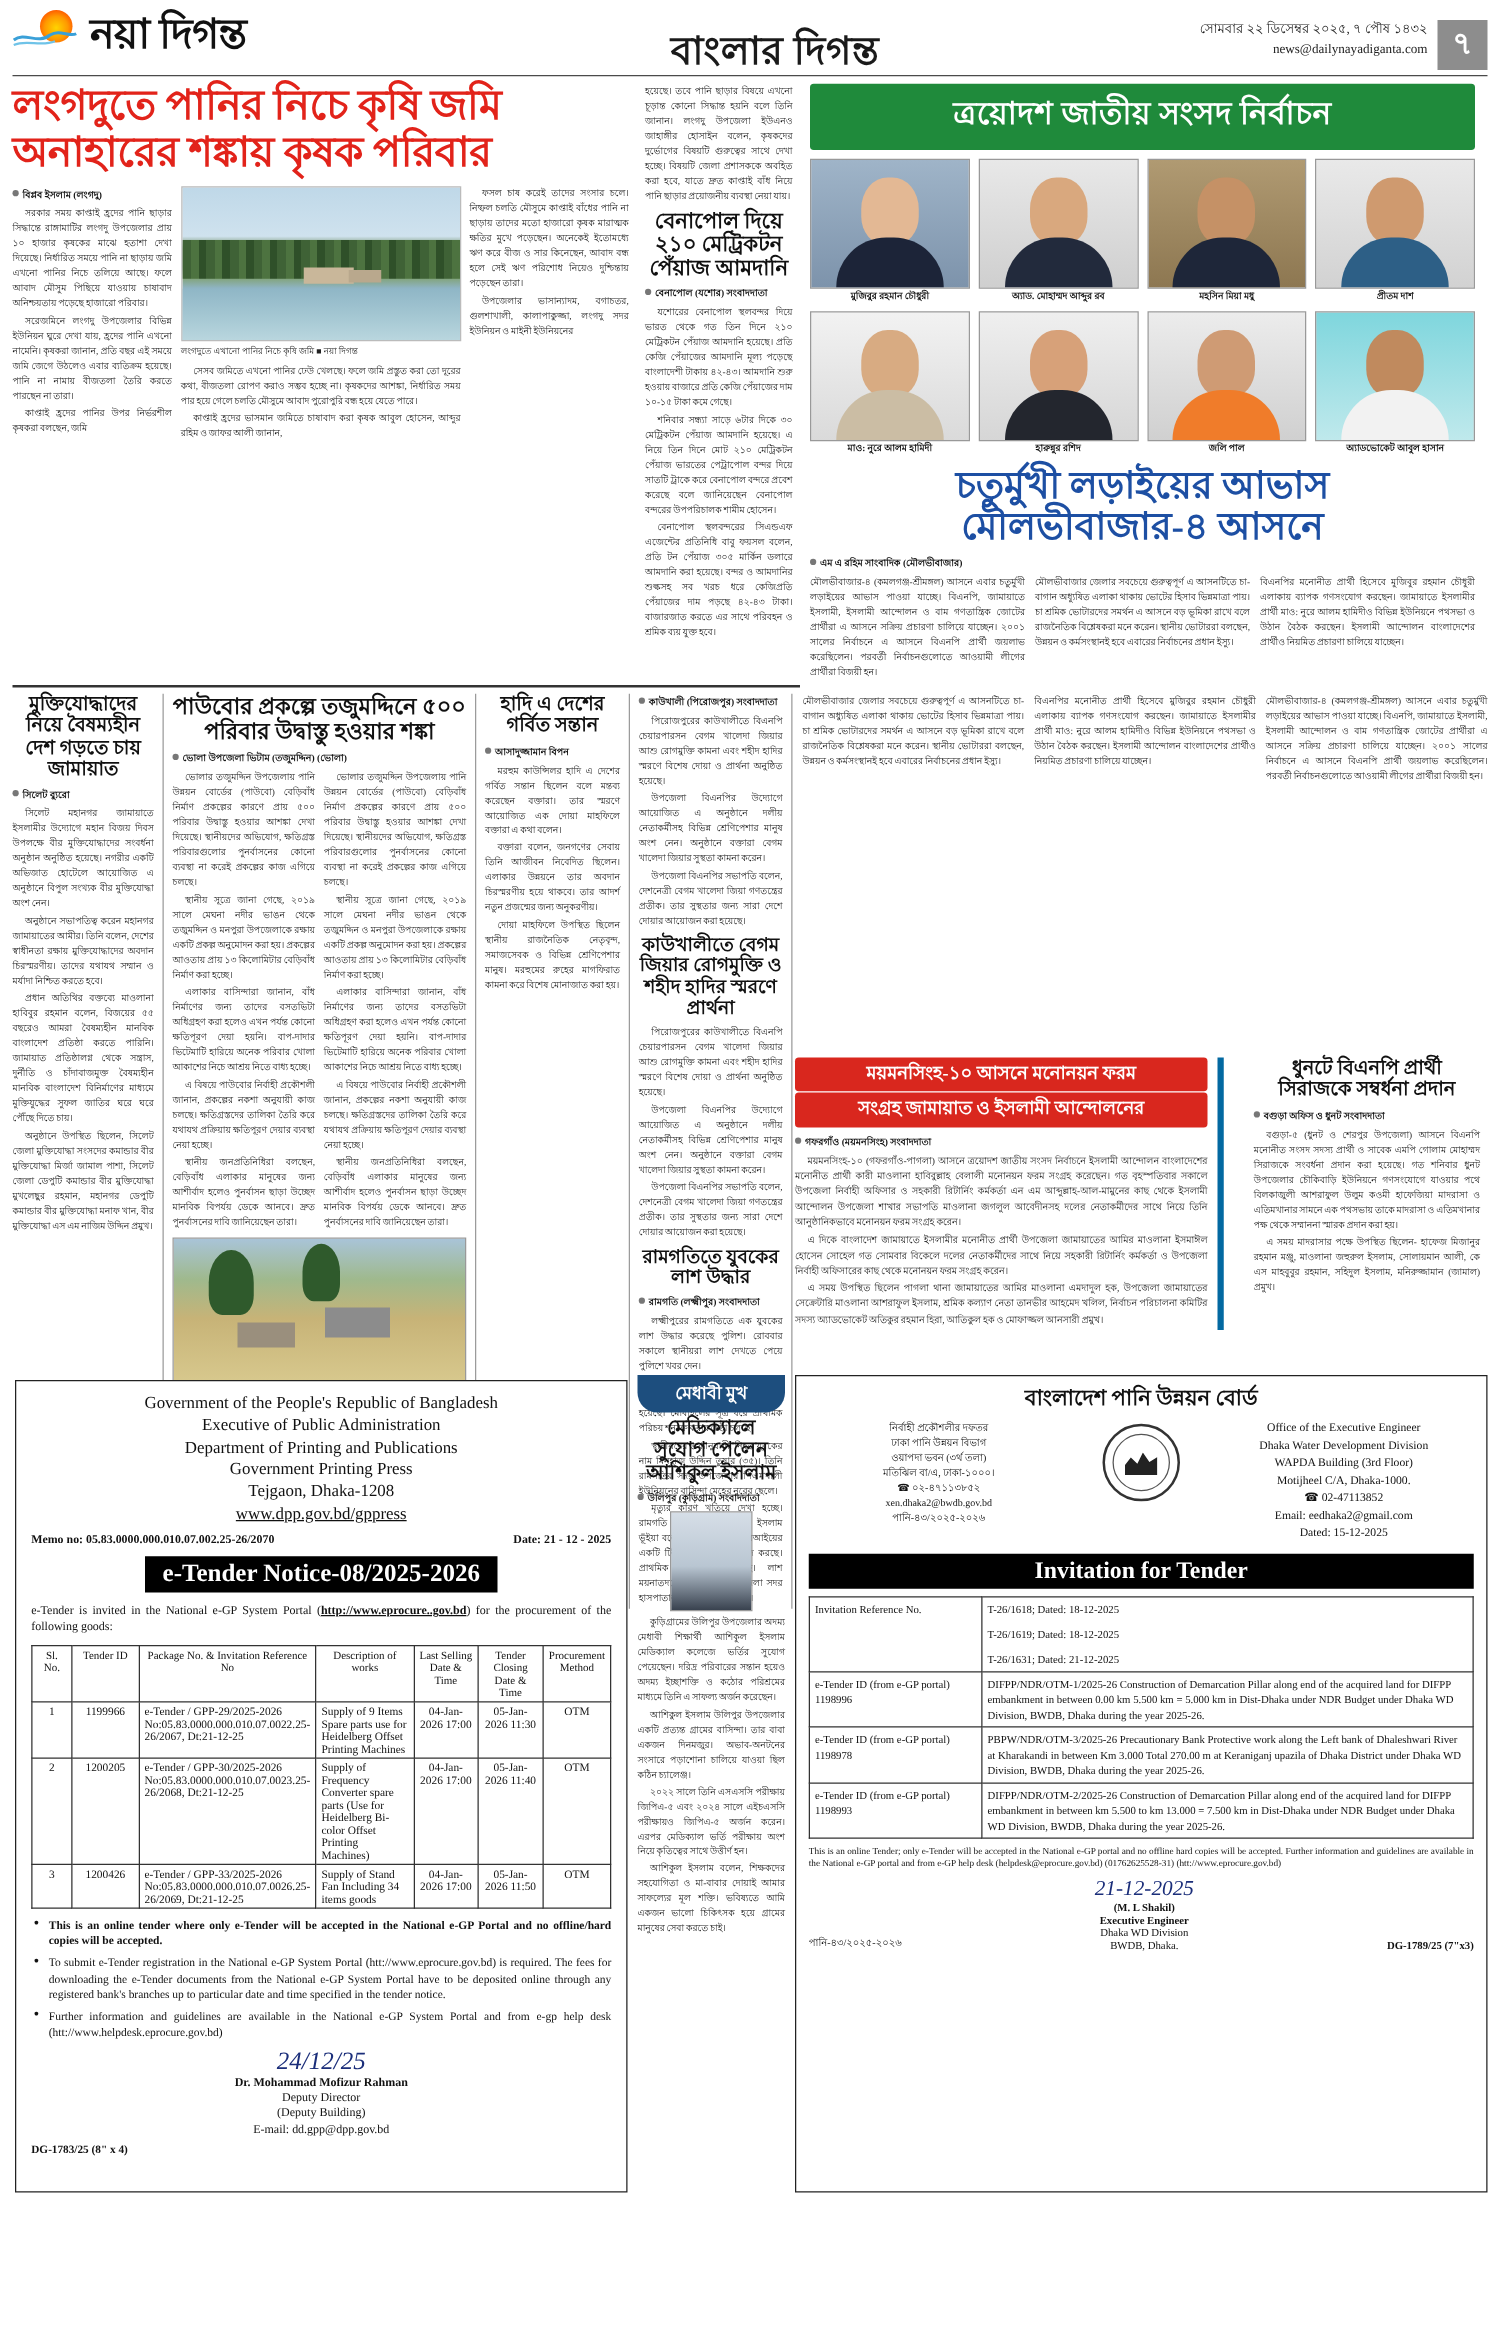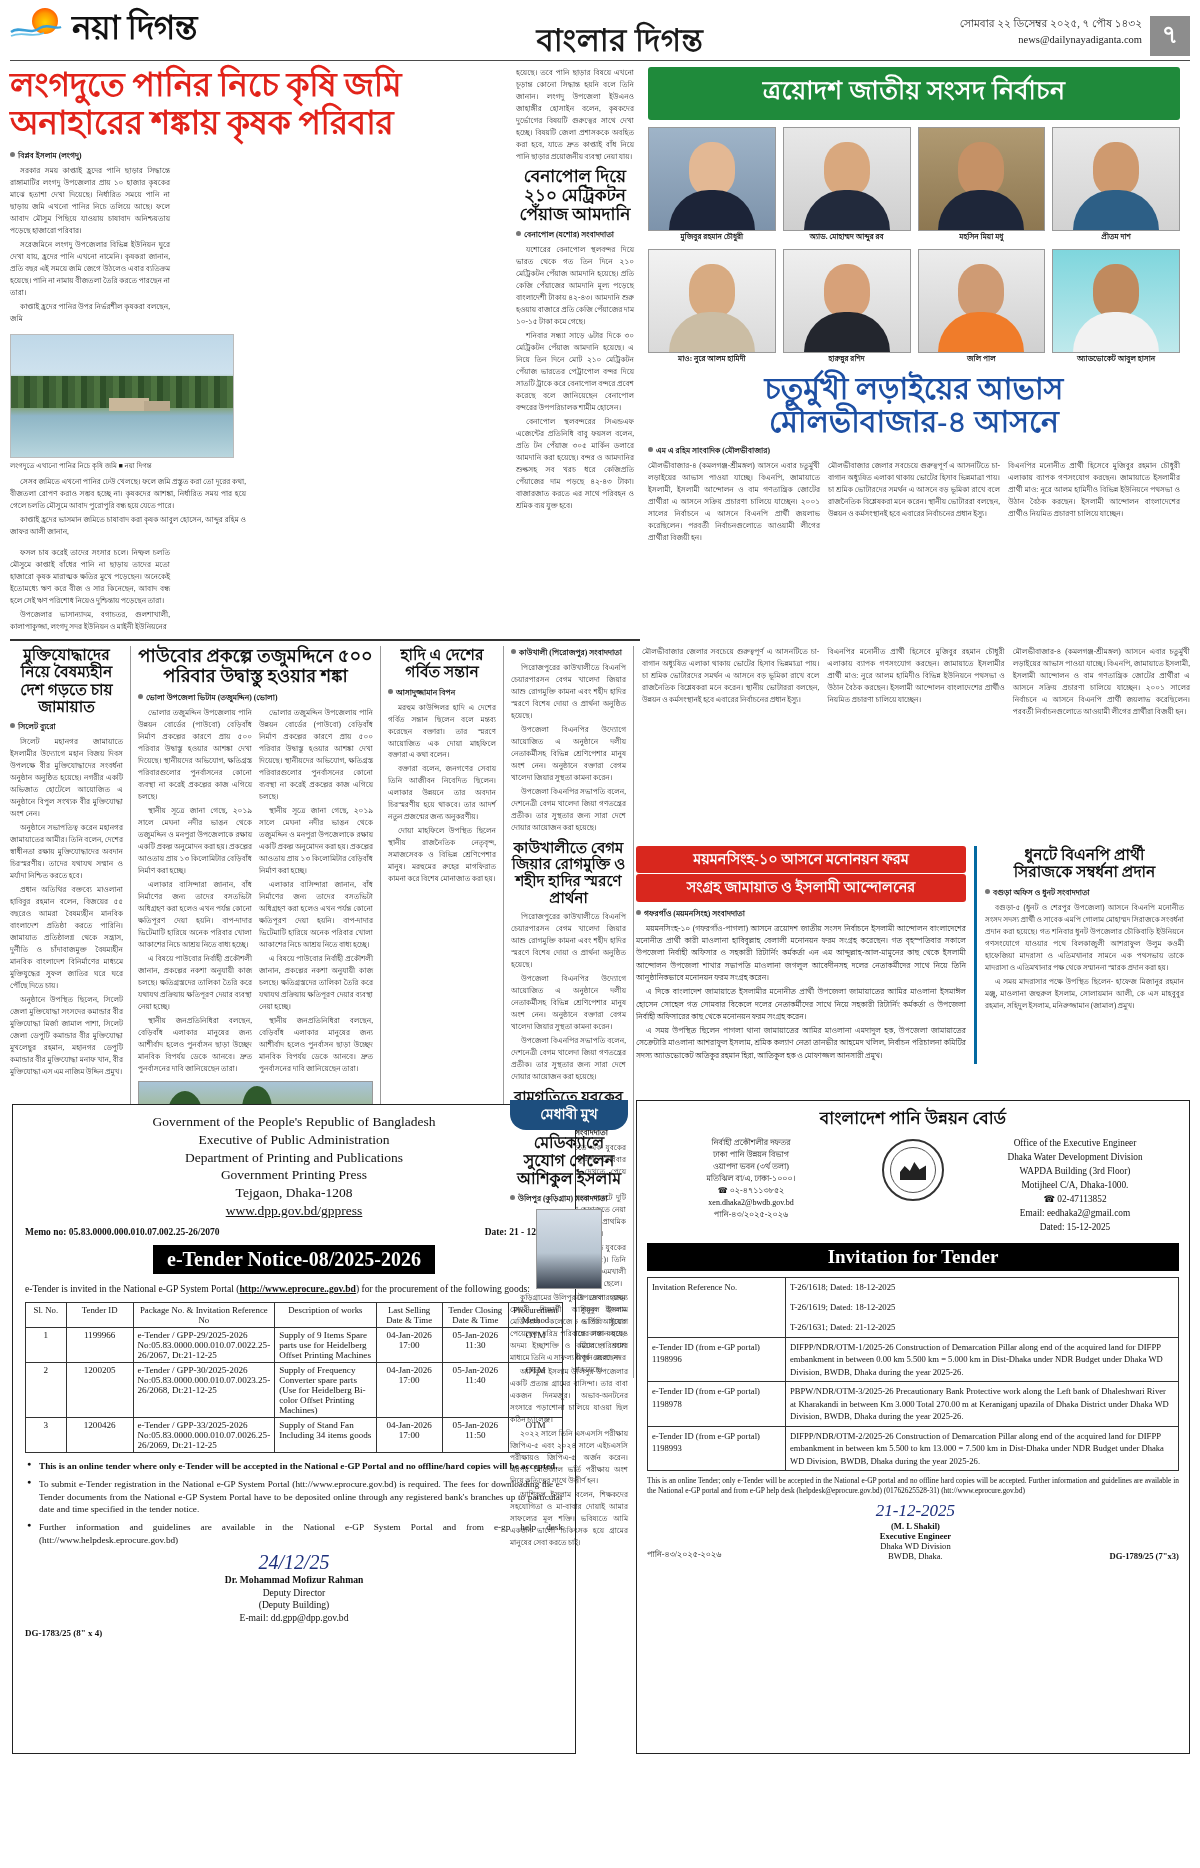--- a/index.html
+++ b/index.html
@@ -60,21 +60,21 @@
   .subhead-bn { font-weight:bold; line-height:1.12; text-align:center; }
   .caption { font-size:7px; text-align:left; margin-top:2px; color:#222; }
 
   
   .top-block { display:flex; gap:0; }
   .tb-left { width:500px; padding-right:7px; }
   .tb-mid { width:130px; padding:0 6px; }
   .tb-right { width:540px; padding-left:8px; }
 
   .main-headline { font-size:33px; }
-  .lead-grid { display:flex; gap:7px; margin-top:7px;flex-direction:column; }
+  .lead-grid { display:flex; gap:7px; margin-top:7px; }
   .lead-col { width:160px; }
   .lead-photo {
     width:224px; height:124px; margin-bottom:2px;
     background:
       linear-gradient(180deg,#bfd8e8 0%, #cfe2ee 32%, #5b7c4a 40%, #3f6236 52%, #7fa06a 58%, #8fb4c4 66%, #9cc0cd 100%);
     position:relative; overflow:hidden; border:0.5px solid #bbb;
   }
   .lp-trees { position:absolute; left:0; top:34%; width:100%; height:26%;
     background:repeating-linear-gradient(90deg,#3f6236 0 7px,#4d7340 7px 13px,#2f5029 13px 19px); }
   .lp-house { position:absolute; left:44%; top:52%; width:40px; height:13px; background:#c9b79a; }
@@ -403,32 +403,32 @@
     <div style="width:330px;">
       <div class="red-banner">ময়মনসিংহ-১০ আসনে মনোনয়ন ফরম</div>
       <div class="red-banner" style="margin-top:1px">সংগ্রহ জামায়াত ও ইসলামী আন্দোলনের</div>
       <div class="byline" style="margin-top:5px"><span class="dot"></span><span>গফরগাঁও (ময়মনসিংহ) সংবাদদাতা</span></div>
       <div class="body-txt" style="font-size:7.6px">
           <p>ময়মনসিংহ-১০ (গফরগাঁও-পাগলা) আসনে ত্রয়োদশ জাতীয় সংসদ নির্বাচনে ইসলামী আন্দোলন বাংলাদেশের মনোনীত প্রার্থী কারী মাওলানা হাবিবুল্লাহ বেলালী মনোনয়ন ফরম সংগ্রহ করেছেন। গত বৃহস্পতিবার সকালে উপজেলা নির্বাহী অফিসার ও সহকারী রিটার্নিং কর্মকর্তা এন এম আব্দুল্লাহ-আল-মামুনের কাছ থেকে ইসলামী আন্দোলন উপজেলা শাখার সভাপতি মাওলানা জগলুল আবেদীনসহ দলের নেতাকর্মীদের সাথে নিয়ে তিনি আনুষ্ঠানিকভাবে মনোনয়ন ফরম সংগ্রহ করেন।</p>
           <p>এ দিকে বাংলাদেশ জামায়াতে ইসলামীর মনোনীত প্রার্থী উপজেলা জামায়াতের আমির মাওলানা ইসমাঈল হোসেন সোহেল গত সোমবার বিকেলে দলের নেতাকর্মীদের সাথে নিয়ে সহকারী রিটার্নিং কর্মকর্তা ও উপজেলা নির্বাহী অফিসারের কাছ থেকে মনোনয়ন ফরম সংগ্রহ করেন।</p>
           <p>এ সময় উপস্থিত ছিলেন পাগলা থানা জামায়াতের আমির মাওলানা এমদাদুল হক, উপজেলা জামায়াতের সেক্রেটারি মাওলানা আশরাফুল ইসলাম, শ্রমিক কল্যাণ নেতা তানভীর আহমেদ খলিল, নির্বাচন পরিচালনা কমিটির সদস্য অ্যাডভোকেট অতিকুর রহমান হিরা, আতিকুল হক ও মোফাজ্জল আনসারী প্রমুখ।</p>
         </div>
     </div>
-    <div style="width:210px; border-left:3px solid #0369a1; padding-left:8px;">
+    <div style="width:210px; border-left:5px solid #0369a1; padding-left:24px;">
       <div class="subhead-bn" style="font-size:15.5px">ধুনটে বিএনপি প্রার্থী</div>
       <div class="subhead-bn" style="font-size:15.5px">সিরাজকে সম্বর্ধনা প্রদান</div>
       <div class="byline" style="margin-top:5px"><span class="dot"></span><span>বগুড়া অফিস ও ধুনট সংবাদদাতা</span></div>
       <div class="body-txt">
           <p>বগুড়া-৫ (ধুনট ও শেরপুর উপজেলা) আসনে বিএনপি মনোনীত সংসদ সদস্য প্রার্থী ও সাবেক এমপি গোলাম মোহাম্মদ সিরাজকে সংবর্ধনা প্রদান করা হয়েছে। গত শনিবার ধুনট উপজেলার চৌকিবাড়ি ইউনিয়নে গণসংযোগে যাওয়ার পথে বিলকাজুলী আশরাফুল উলুম কওমী হাফেজিয়া মাদরাসা ও এতিমখানার সামনে এক পথসভায় তাকে মাদরাসা ও এতিমখানার পক্ষ থেকে সম্মাননা স্মারক প্রদান করা হয়।</p>
           <p>এ সময় মাদরাসার পক্ষে উপস্থিত ছিলেন- হাফেজ মিজানুর রহমান মঞ্জু, মাওলানা জহুরুল ইসলাম, সোলায়মান আলী, কে এস মাহবুবুর রহমান, সহিদুল ইসলাম, মনিরুজ্জামান (জামাল) প্রমুখ।</p>
         </div>
     </div>
   </div>
 
-  <div class="box tender-left" style="position:absolute; left:12px; top:1104px; width:564px; height:650px;">
+  <div class="box tender-left" style="position:absolute; left:12px; top:1104px; width:490px; height:650px;">
     <div class="gov-head">
       <div>Government of the People's Republic of Bangladesh</div>
       <div>Executive of Public Administration</div>
       <div>Department of Printing and Publications</div>
       <div>Government Printing Press</div>
       <div>Tejgaon, Dhaka-1208</div>
       <div class="u">www.dpp.gov.bd/gppress</div>
     </div>
     <div class="memo-row">
       <span>Memo no: 05.83.0000.000.010.07.002.25-26/2070</span>

